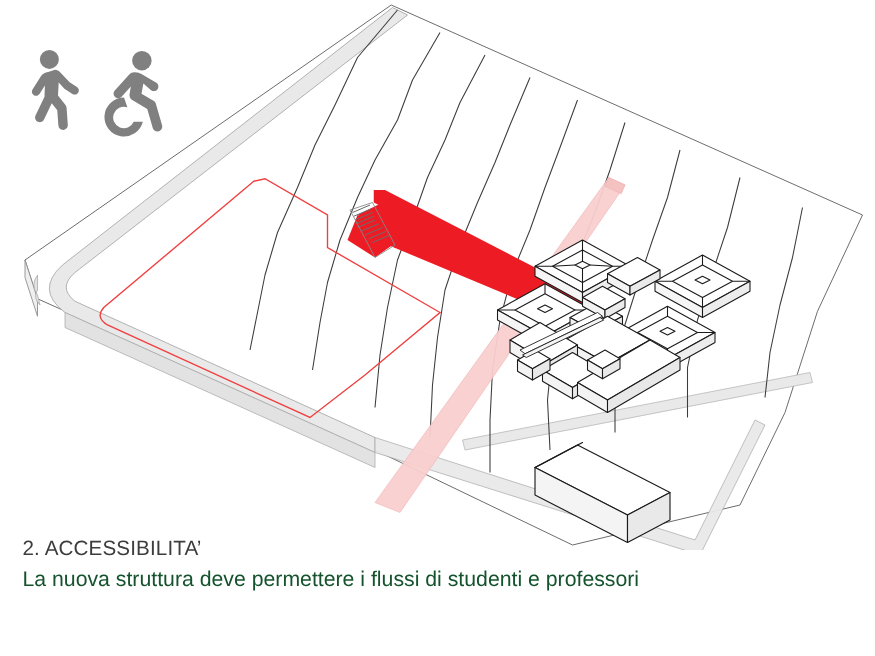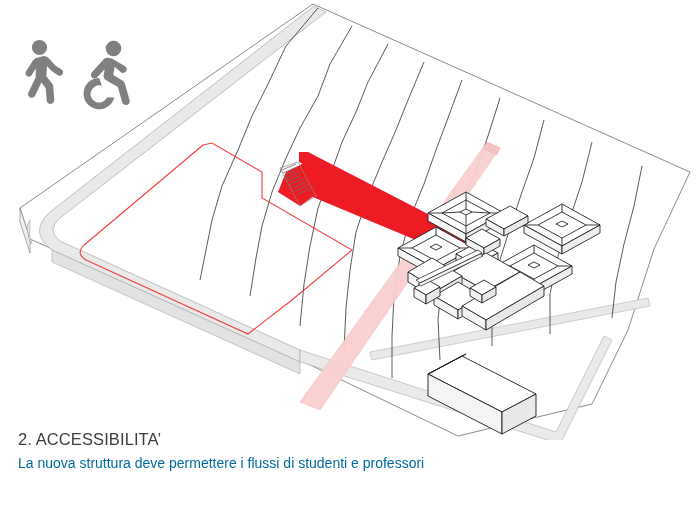--- a/index.html
+++ b/index.html
@@ -29,23 +29,23 @@
   }
   .caption .title{
     font-size:16.5px;
     letter-spacing:.1px;
     color:#3d3d3d;
     margin:0 0 3px 0;
     font-weight:400;
     white-space:nowrap;
   }
   .caption .line{
-    font-size:14px;
+    font-size:17px;
     line-height:23px;
-    color:#0369a1;
+    color:#14532d;
     white-space:nowrap;
     margin:0;
   }
 </style>
 </head>
 <body>
 
 <div id="page">
 
   <div class="pictograms">

